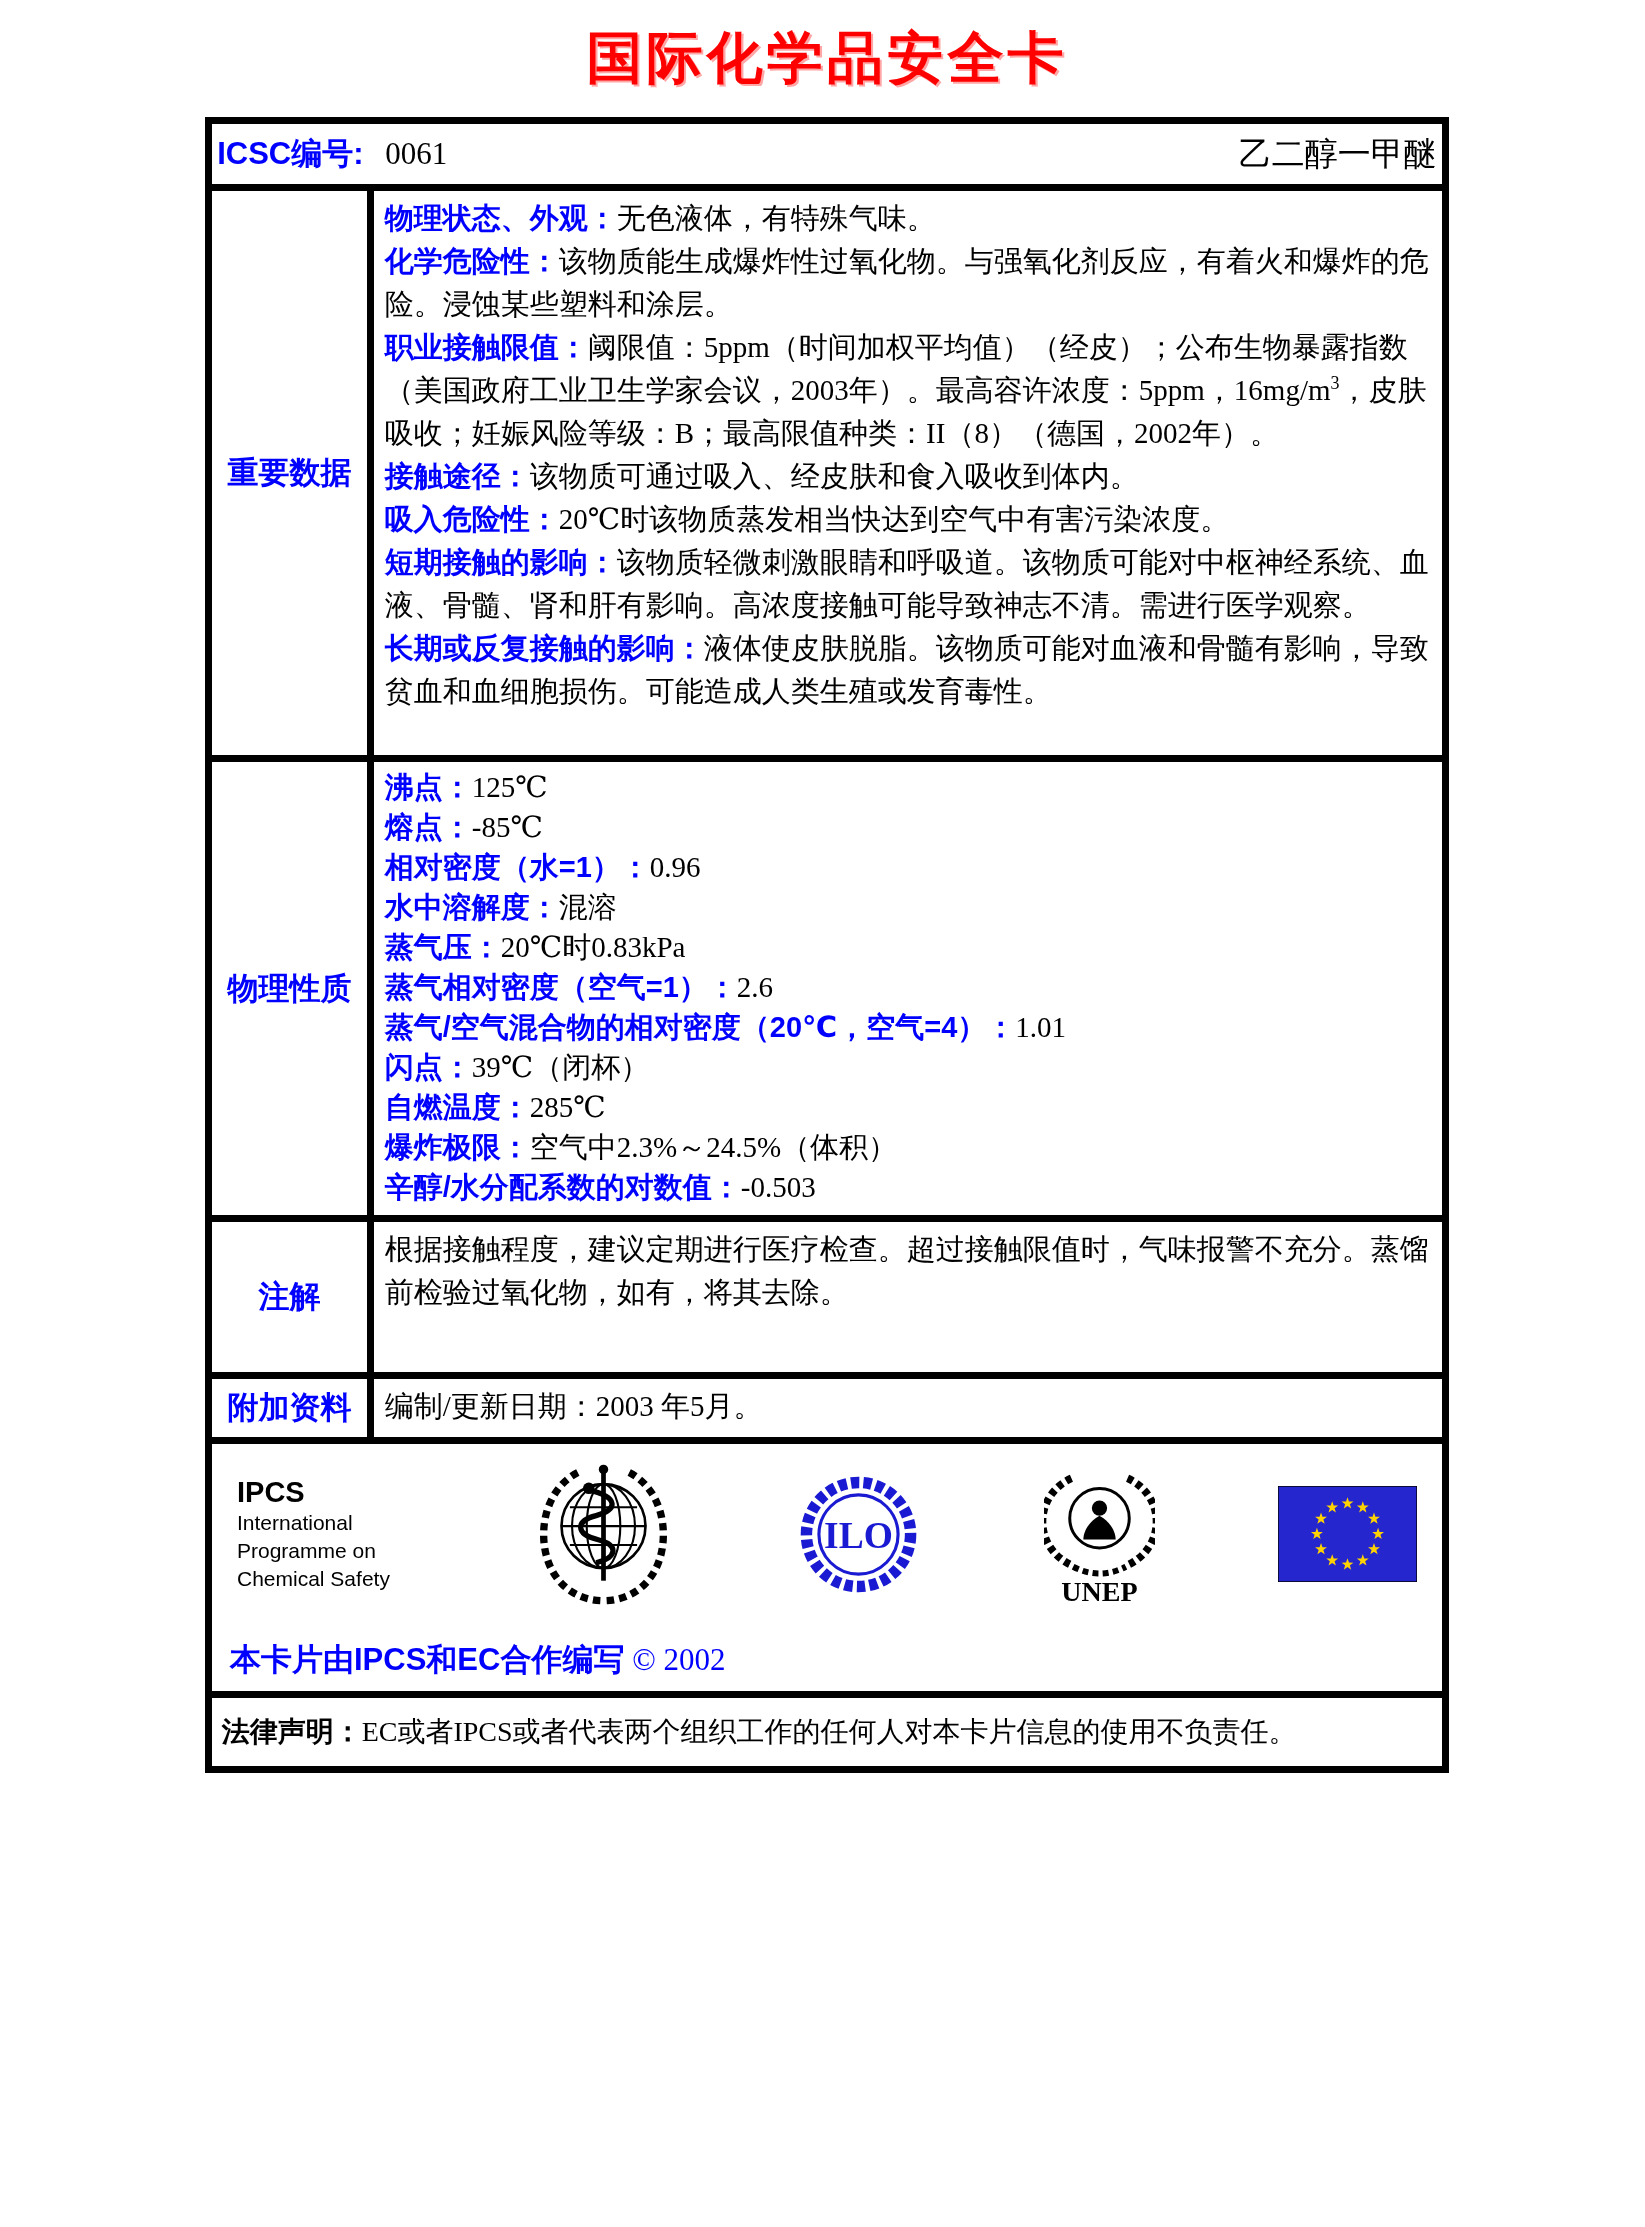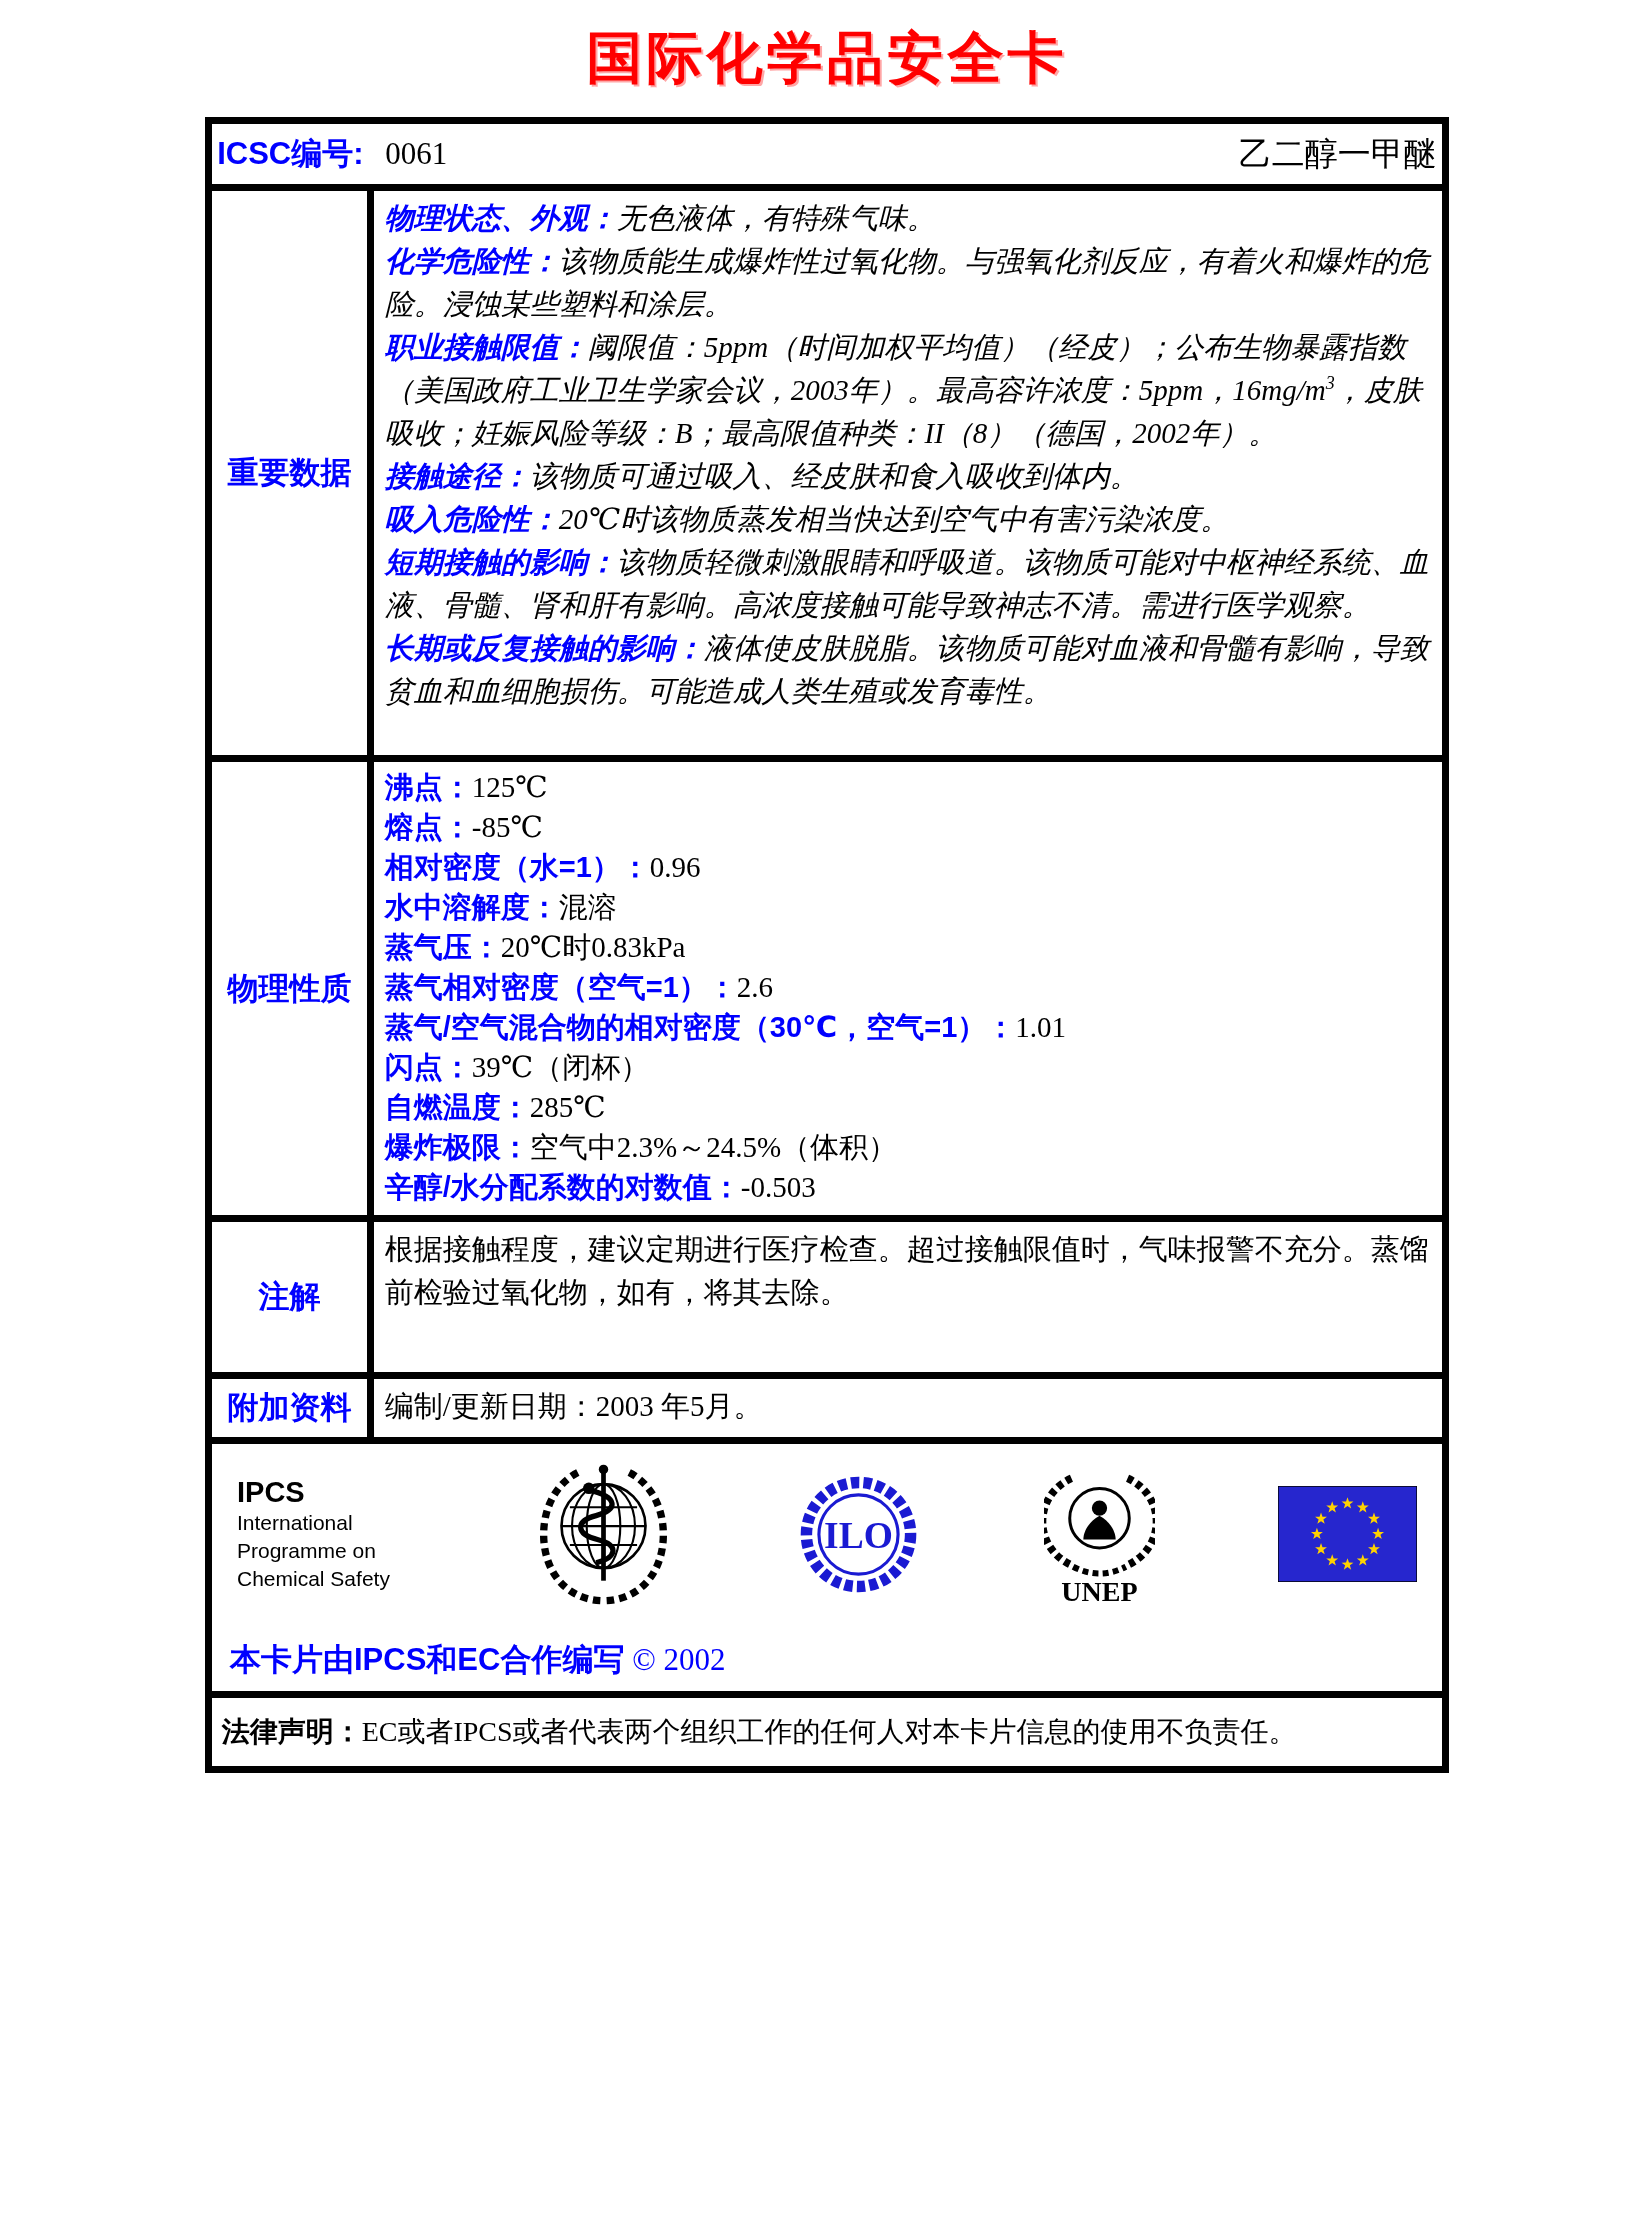--- a/index.html
+++ b/index.html
@@ -76,41 +76,41 @@
             <span class="blue-label">ICSC编号:</span>
             <span class="hdr-num">0061</span>
           </span>
           <span class="hdr-name">乙二醇一甲醚</span>
         </div>
       </td>
     </tr>
 
     <tr>
       <td class="cell label-cell">重要数据</td>
-      <td class="cell content-cell" style="padding-bottom:42px;font-style:italic;">
+      <td class="cell content-cell" style="padding-bottom:42px;">
         <div class="item"><span class="blue-label">物理状态、外观：</span><span>无色液体，有特殊气味。</span></div>
         <div class="item"><span class="blue-label">化学危险性：</span><span>该物质能生成爆炸性过氧化物。与强氧化剂反应，有着火和爆炸的危险。浸蚀某些塑料和涂层。</span></div>
         <div class="item"><span class="blue-label">职业接触限值：</span><span>阈限值：5ppm（时间加权平均值）（经皮）；公布生物暴露指数（美国政府工业卫生学家会议，2003年）。最高容许浓度：5ppm，16mg/m</span><sup class="sup3">3</sup><span>，皮肤吸收；妊娠风险等级：B；最高限值种类：II（8）（德国，2002年）。</span></div>
         <div class="item"><span class="blue-label">接触途径：</span><span>该物质可通过吸入、经皮肤和食入吸收到体内。</span></div>
         <div class="item"><span class="blue-label">吸入危险性：</span><span>20℃时该物质蒸发相当快达到空气中有害污染浓度。</span></div>
         <div class="item"><span class="blue-label">短期接触的影响：</span><span>该物质轻微刺激眼睛和呼吸道。该物质可能对中枢神经系统、血液、骨髓、肾和肝有影响。高浓度接触可能导致神志不清。需进行医学观察。</span></div>
         <div class="item"><span class="blue-label">长期或反复接触的影响：</span><span>液体使皮肤脱脂。该物质可能对血液和骨髓有影响，导致贫血和血细胞损伤。可能造成人类生殖或发育毒性。</span></div>
       </td>
     </tr>
 
     <tr>
       <td class="cell label-cell">物理性质</td>
       <td class="cell content-cell props">
         <div class="item"><span class="blue-label">沸点：</span><span>125℃</span></div>
         <div class="item"><span class="blue-label">熔点：</span><span>-85℃</span></div>
         <div class="item"><span class="blue-label">相对密度（水=1）：</span><span>0.96</span></div>
         <div class="item"><span class="blue-label">水中溶解度：</span><span>混溶</span></div>
         <div class="item"><span class="blue-label">蒸气压：</span><span>20℃时0.83kPa</span></div>
         <div class="item"><span class="blue-label">蒸气相对密度（空气=1）：</span><span>2.6</span></div>
-        <div class="item"><span class="blue-label">蒸气/空气混合物的相对密度（30℃，空气=1）：</span><span>1.01</span></div>
+        <div class="item"><span class="blue-label">蒸气/空气混合物的相对密度（20℃，空气=4）：</span><span>1.01</span></div>
         <div class="item"><span class="blue-label">闪点：</span><span>39℃（闭杯）</span></div>
         <div class="item"><span class="blue-label">自燃温度：</span><span>285℃</span></div>
         <div class="item"><span class="blue-label">爆炸极限：</span><span>空气中2.3%～24.5%（体积）</span></div>
         <div class="item"><span class="blue-label">辛醇/水分配系数的对数值：</span><span>-0.503</span></div>
       </td>
     </tr>
 
 
     <tr>
       <td class="cell label-cell">注解</td>

